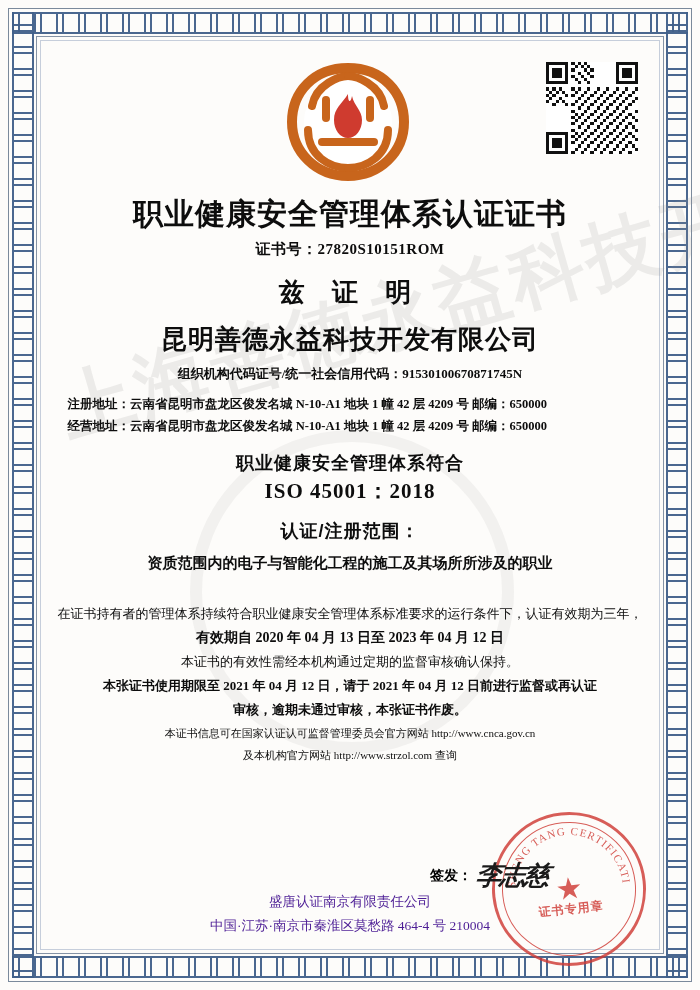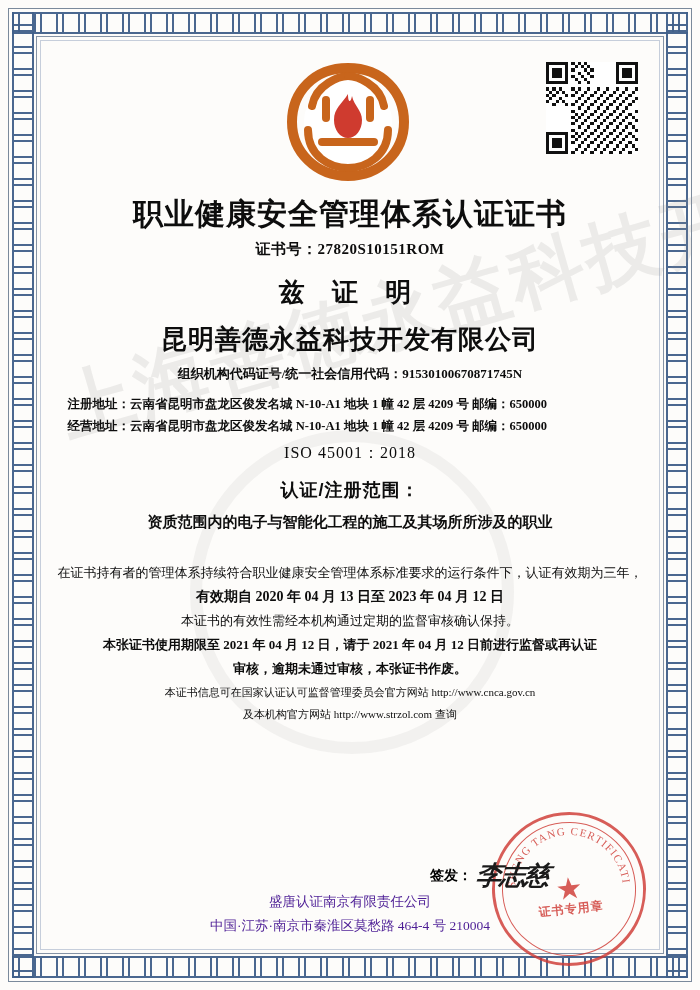--- a/index.html
+++ b/index.html
@@ -169,22 +169,22 @@
     text-align: left;
   }
   .standard-line {
     font-size: 18px;
     font-weight: bold;
     margin: 14px 0 2px 0;
     letter-spacing: 1px;
     font-family: "Liberation Sans", sans-serif;
   }
   .standard-code {
-    font-size: 16px;
-    font-weight: normal;
+    font-size: 21px;
+    font-weight: bold;
     margin: 2px 0 14px 0;
     letter-spacing: 1px;
   }
   .scope-title {
     font-size: 18px;
     font-weight: bold;
     margin: 12px 0 6px 0;
     letter-spacing: 1px;
     font-family: "Liberation Sans", sans-serif;
   }
@@ -558,20 +558,21 @@
         <td class="addr-label">注册地址：</td>
         <td class="addr-value">云南省昆明市盘龙区俊发名城 N-10-A1 地块 1 幢 42 层 4209 号  邮编：650000</td>
       </tr>
       <tr>
         <td class="addr-label">经营地址：</td>
         <td class="addr-value">云南省昆明市盘龙区俊发名城 N-10-A1 地块 1 幢 42 层 4209 号  邮编：650000</td>
       </tr>
     </tbody>
       </table>
 
+    <div class="standard-line">职业健康安全管理体系符合</div>
     <div class="standard-code">ISO 45001：2018</div>
 
     <div class="scope-title">认证/注册范围：</div>
     <p class="scope-line">资质范围内的电子与智能化工程的施工及其场所所涉及的职业</p>
 
     <div class="notes">
       <p class="note">在证书持有者的管理体系持续符合职业健康安全管理体系标准要求的运行条件下，认证有效期为三年，</p>
       <p class="note validity">有效期自 2020 年 04 月 13 日至 2023 年 04 月 12 日</p>
       <p class="note">本证书的有效性需经本机构通过定期的监督审核确认保持。</p>
       <p class="note bold">本张证书使用期限至 2021 年 04 月 12 日，请于 2021 年 04 月 12 日前进行监督或再认证</p>

